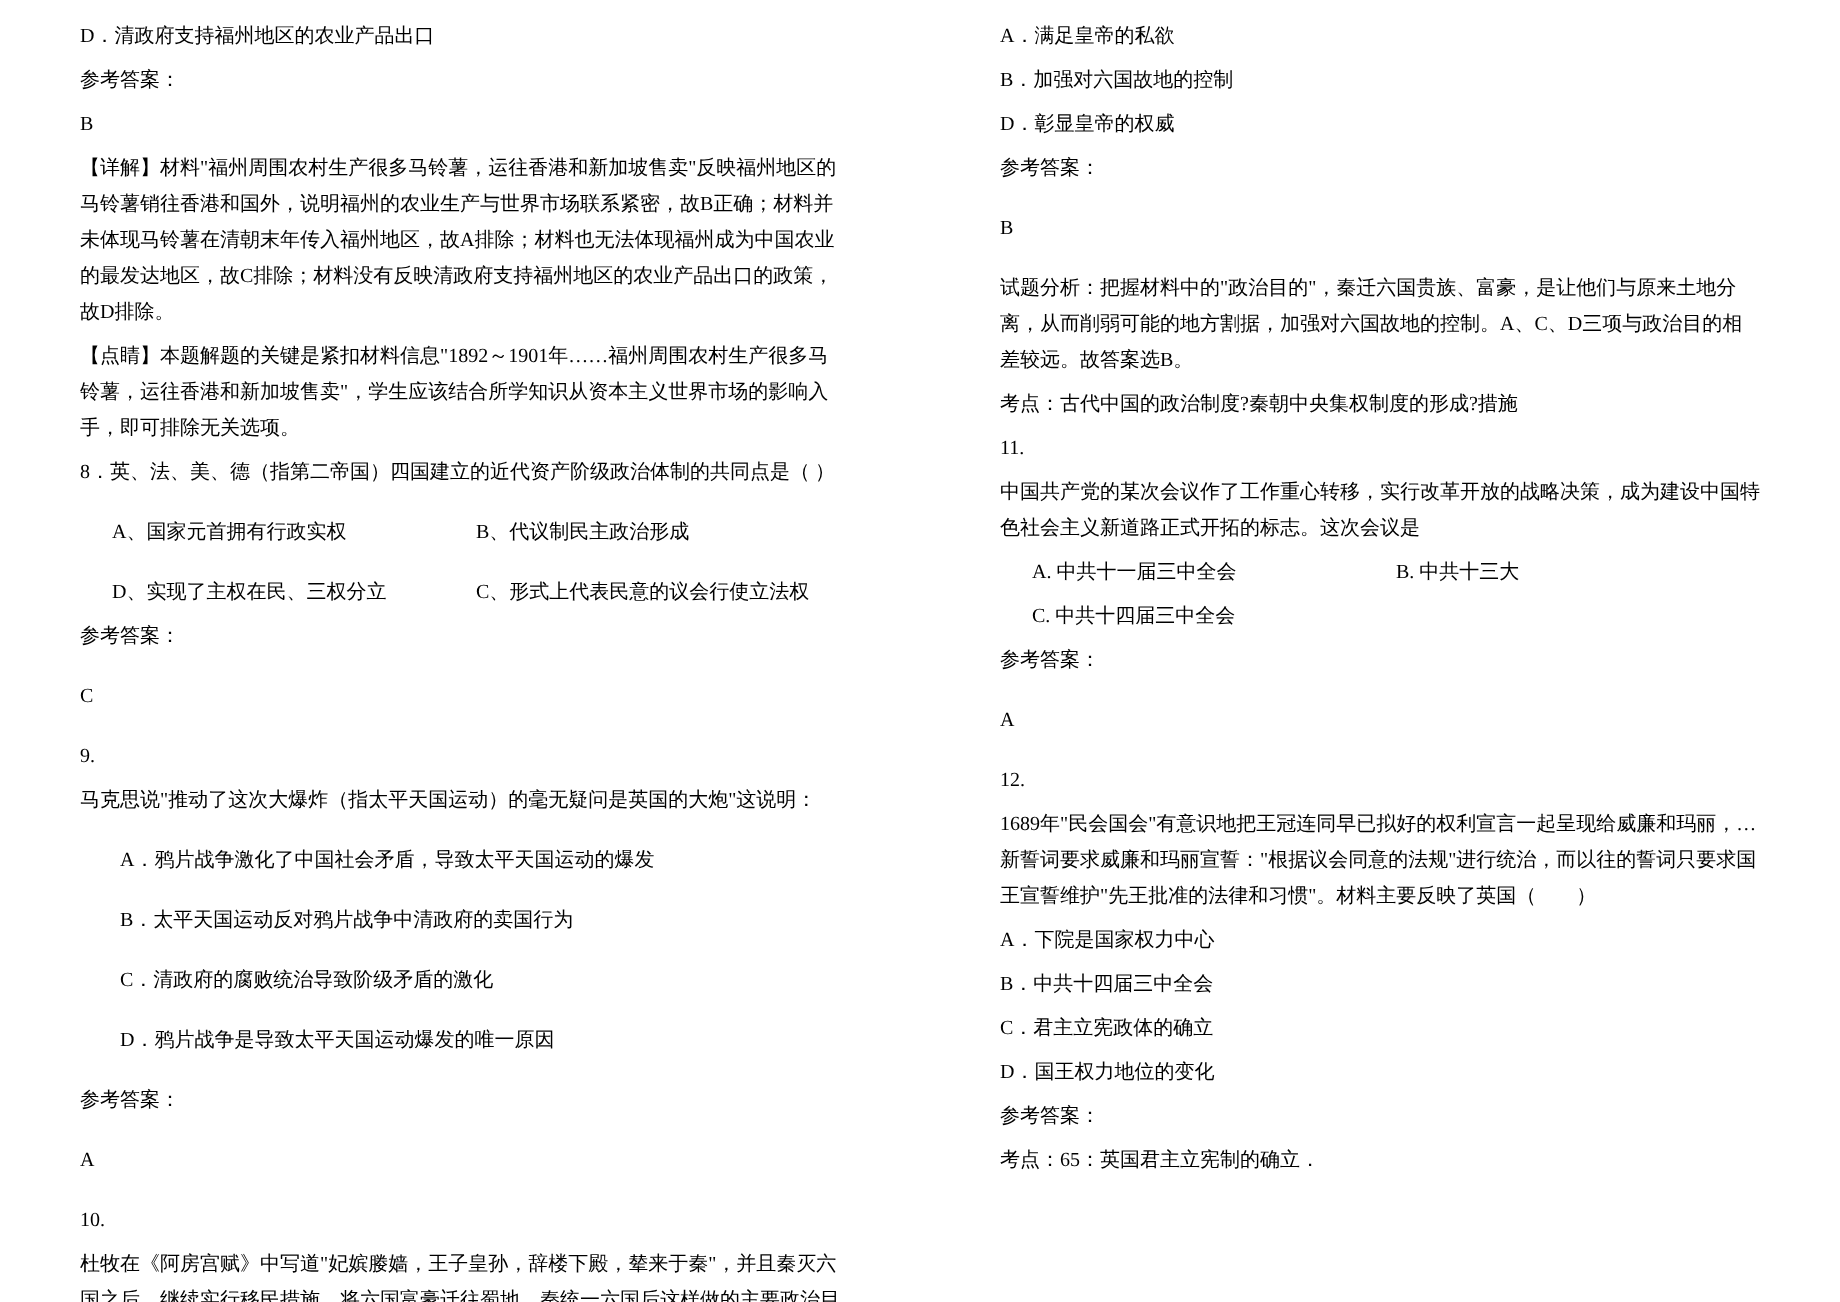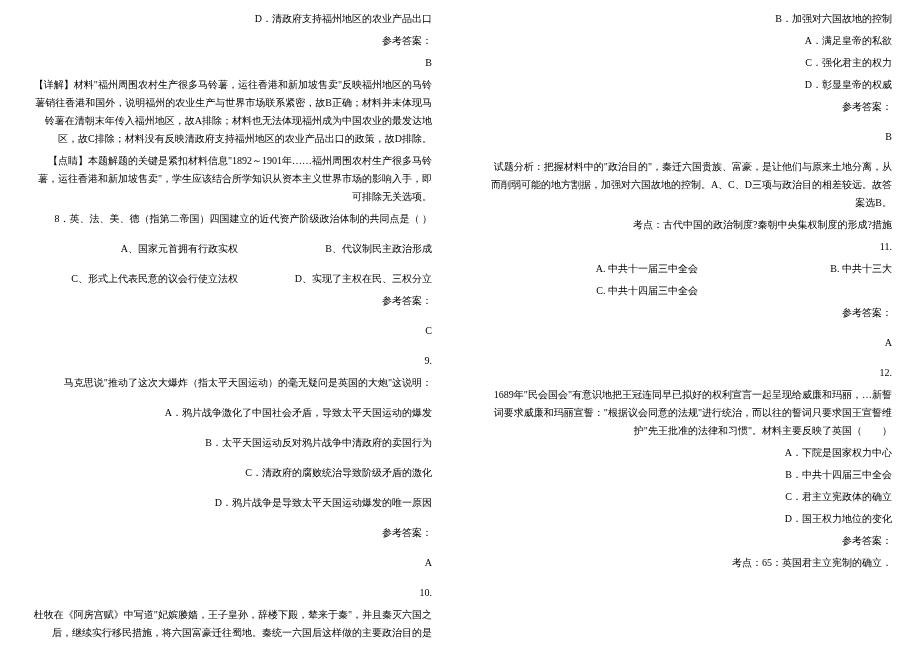--- a/index.html
+++ b/index.html
@@ -12,22 +12,21 @@
       font-size: 10px;
       line-height: 1.8;
       background: #fff;
       display: flex;
       width: 920px;
       height: 651px;
       padding: 10px 0;
     }
     .column {
       width: 50%;
-      padding: 0 28px;
-      text-align: right;
+      padding: 0 40px;
     }
     .para {
       margin-bottom: 4px;
       color: #000;
     }
     .bold {
       font-weight: normal;
     }
     .indent {
       text-indent: 2em;
@@ -53,47 +52,47 @@
   <div class="para bold">参考答案：</div>
   <div class="para">B</div>
   <div class="para">【详解】材料"福州周围农村生产很多马铃薯，运往香港和新加坡售卖"反映福州地区的马铃薯销往香港和国外，说明福州的农业生产与世界市场联系紧密，故B正确；材料并未体现马铃薯在清朝末年传入福州地区，故A排除；材料也无法体现福州成为中国农业的最发达地区，故C排除；材料没有反映清政府支持福州地区的农业产品出口的政策，故D排除。</div>
   <div class="para">【点睛】本题解题的关键是紧扣材料信息"1892～1901年……福州周围农村生产很多马铃薯，运往香港和新加坡售卖"，学生应该结合所学知识从资本主义世界市场的影响入手，即可排除无关选项。</div>
   <div class="para">8．英、法、美、德（指第二帝国）四国建立的近代资产阶级政治体制的共同点是（ ）</div>
   <div class="options spaced">
     <div class="option-half">A、国家元首拥有行政实权</div>
     <div class="option-half">B、代议制民主政治形成</div>
   </div>
   <div class="options spaced">
+    <div class="option-half">D、实现了主权在民、三权分立</div>
     <div class="option-half">C、形式上代表民意的议会行使立法权</div>
-    <div class="option-half">D、实现了主权在民、三权分立</div>
   </div>
   <div class="para bold">参考答案：</div>
   <div class="para spaced">C</div>
   <div class="para">9.</div>
   <div class="para">马克思说"推动了这次大爆炸（指太平天国运动）的毫无疑问是英国的大炮"这说明：</div>
   <div class="para indent spaced">A．鸦片战争激化了中国社会矛盾，导致太平天国运动的爆发</div>
   <div class="para indent spaced">B．太平天国运动反对鸦片战争中清政府的卖国行为</div>
   <div class="para indent spaced">C．清政府的腐败统治导致阶级矛盾的激化</div>
   <div class="para indent spaced">D．鸦片战争是导致太平天国运动爆发的唯一原因</div>
   <div class="para bold">参考答案：</div>
   <div class="para spaced">A</div>
   <div class="para">10.</div>
   <div class="para">杜牧在《阿房宫赋》中写道"妃嫔媵嫱，王子皇孙，辞楼下殿，辇来于秦"，并且秦灭六国之后，继续实行移民措施，将六国富豪迁往蜀地。秦统一六国后这样做的主要政治目的是</div>
 </div>
 
 <div class="column">
+  <div class="para">A．满足皇帝的私欲</div>
   <div class="para">B．加强对六国故地的控制</div>
-  <div class="para">A．满足皇帝的私欲</div>
-  <div class="para">C．强化君主的权力</div>
   <div class="para">D．彰显皇帝的权威</div>
   <div class="para bold">参考答案：</div>
   <div class="para spaced">B</div>
   <div class="para">试题分析：把握材料中的"政治目的"，秦迁六国贵族、富豪，是让他们与原来土地分离，从而削弱可能的地方割据，加强对六国故地的控制。A、C、D三项与政治目的相差较远。故答案选B。</div>
   <div class="para">考点：古代中国的政治制度?秦朝中央集权制度的形成?措施</div>
   <div class="para">11.</div>
+  <div class="para">中国共产党的某次会议作了工作重心转移，实行改革开放的战略决策，成为建设中国特色社会主义新道路正式开拓的标志。这次会议是</div>
   <div class="options">
     <div class="option-half">A. 中共十一届三中全会</div>
     <div class="option-half">B. 中共十三大</div>
   </div>
   <div class="options">
     <div class="option-half">C. 中共十四届三中全会</div>
   </div>
   <div class="para bold">参考答案：</div>
   <div class="para spaced">A</div>
   <div class="para">12.</div>

